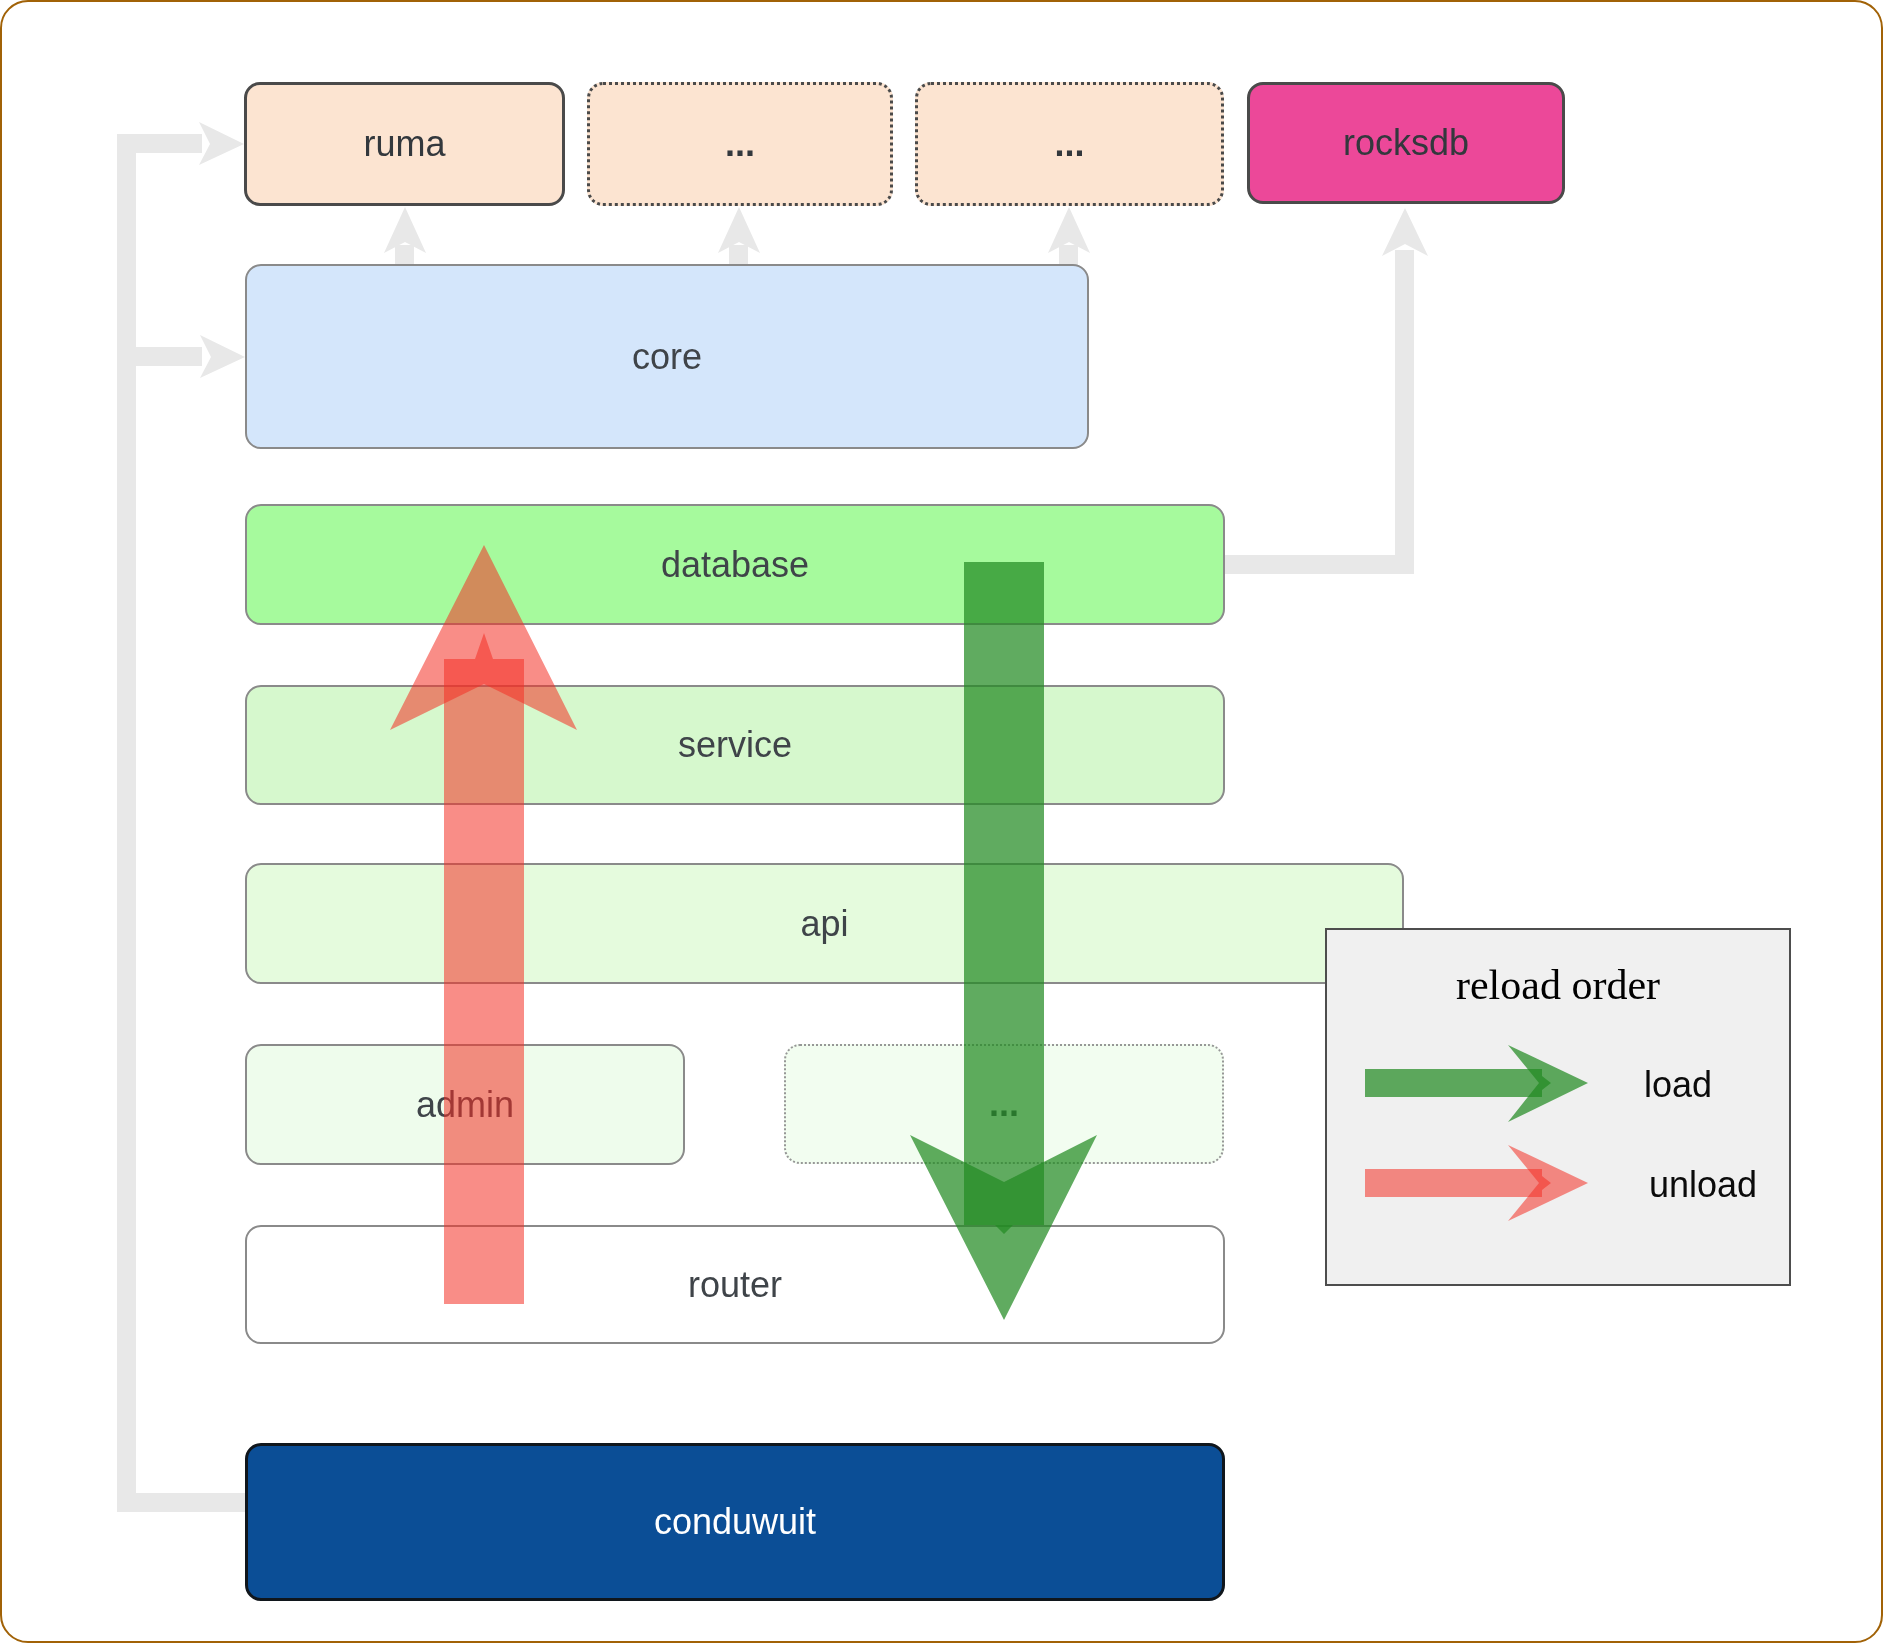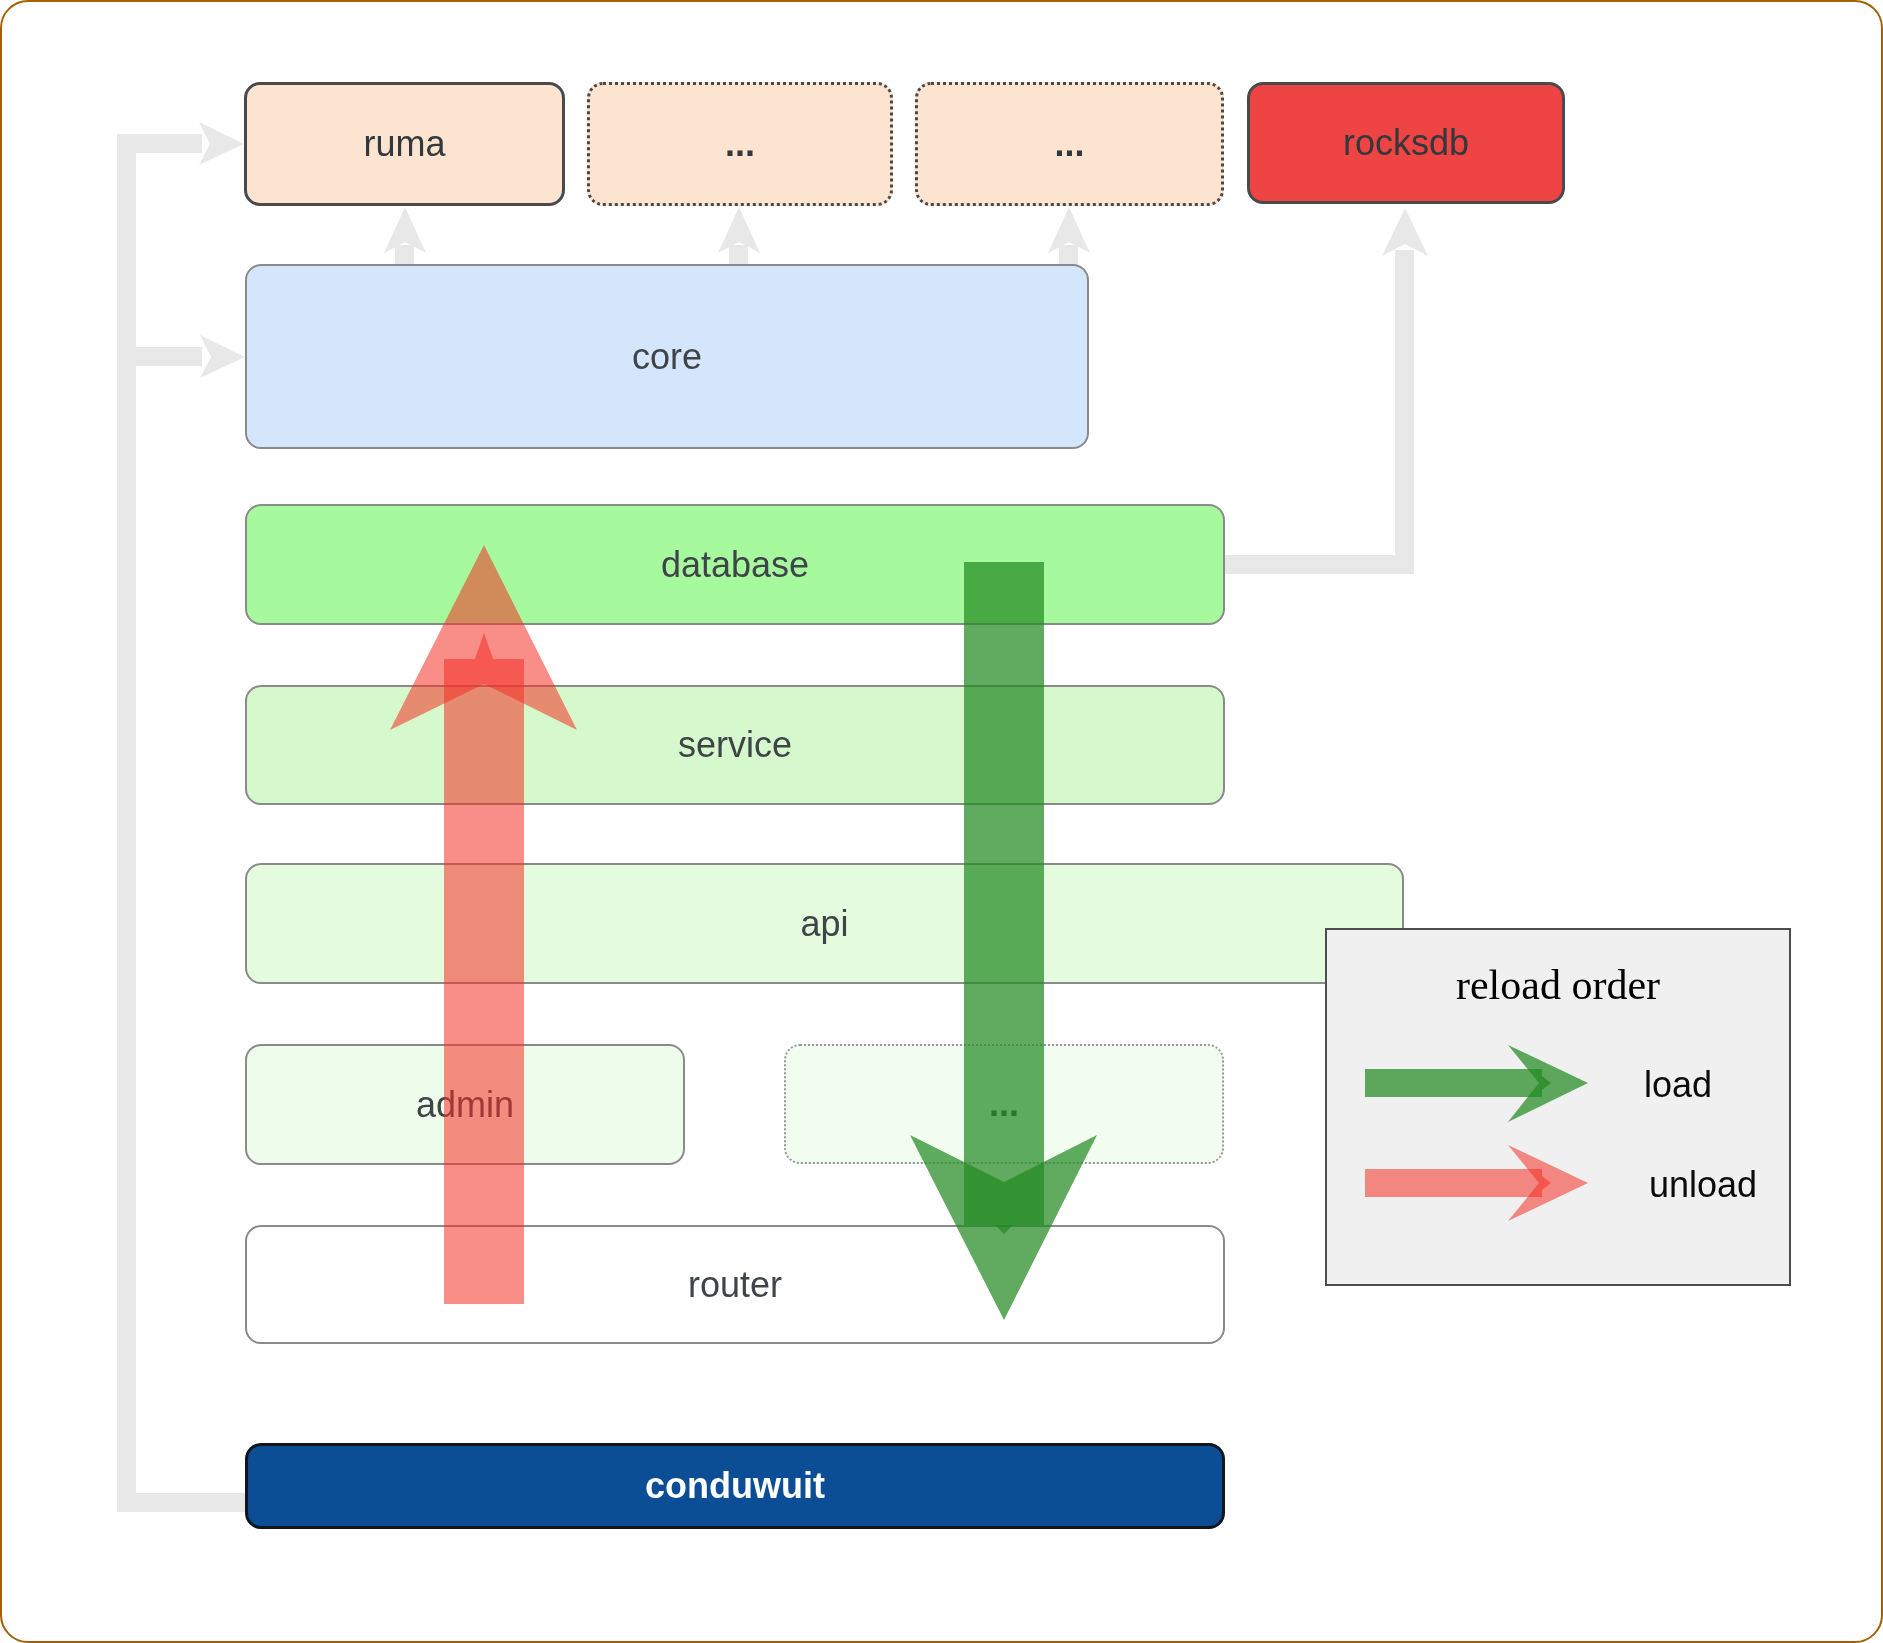--- a/index.html
+++ b/index.html
@@ -25,22 +25,22 @@
   .b-dots2     { left:913px;  top:80px;   width:309px; height:124px; font-weight:700; }
   .b-rocksdb   { left:1245px; top:80px;   width:318px; height:122px; }
   .b-core      { left:243px;  top:262px;  width:844px; height:185px; }
   .b-database  { left:243px;  top:502px;  width:980px; height:121px; }
   .b-service   { left:243px;  top:683px;  width:980px; height:120px; }
   .b-api       { left:243px;  top:861px;  width:1159px; height:121px; }
   .b-admin     { left:243px;  top:1042px; width:440px; height:121px; }
   .b-admindots { left:782px;  top:1042px; width:440px; height:120px;
                  border:2px dotted #979797; font-weight:700; }
   .b-router    { left:243px;  top:1223px; width:980px; height:119px; }
-  .b-conduwuit { left:243px;  top:1441px; width:980px; height:86px;
-                 border:3px solid #10161c; color:#ffffff; font-weight:700; }
+  .b-conduwuit { left:243px;  top:1441px; width:980px; height:158px;
+                 border:3px solid #10161c; color:#ffffff; font-weight:400; }
   .legend {
     position:absolute; box-sizing:border-box; z-index:2;
     left:1323px; top:926px; width:466px; height:358px;
     border:2px solid #4d4d4d;
   }
   .legend-title {
     position:absolute; left:0; top:31px; width:100%;
     text-align:center; font-size:42px; color:#000000;font-family:Liberation Serif, serif;
   }
   .legend-label { position:absolute; font-size:36px; color:#0b0b0b; line-height:44px; }
@@ -74,21 +74,21 @@
 
   <div class="box solid-dark b-ruma" style="background: rgb(252, 228, 209);">
     <span>ruma</span>
   </div>
   <div class="box dotted-dark b-dots1" style="background: rgb(252, 228, 209);">
     <span>...</span>
   </div>
   <div class="box dotted-dark b-dots2" style="background: rgb(252, 228, 209);">
     <span>...</span>
   </div>
-  <div class="box solid-dark b-rocksdb" style="background: #ef4444;">
+  <div class="box solid-dark b-rocksdb" style="background: #ec4899;">
     <span>rocksdb</span>
   </div>
 
   <div class="box gray-edge b-core" style="background: rgb(212, 230, 251);">
     <span>core</span>
   </div>
   <div class="box gray-edge b-database" style="background: rgb(166, 250, 157);">
     <span>database</span>
   </div>
   <div class="box gray-edge b-service" style="background: rgb(214, 248, 205);">

